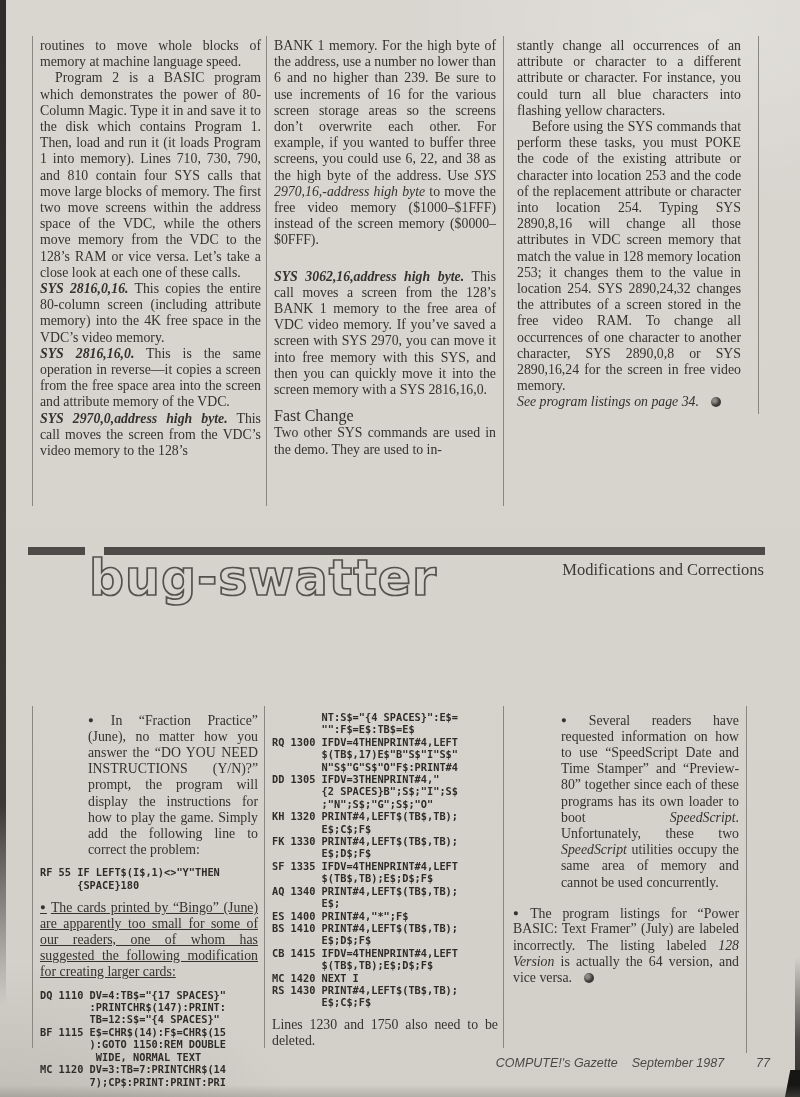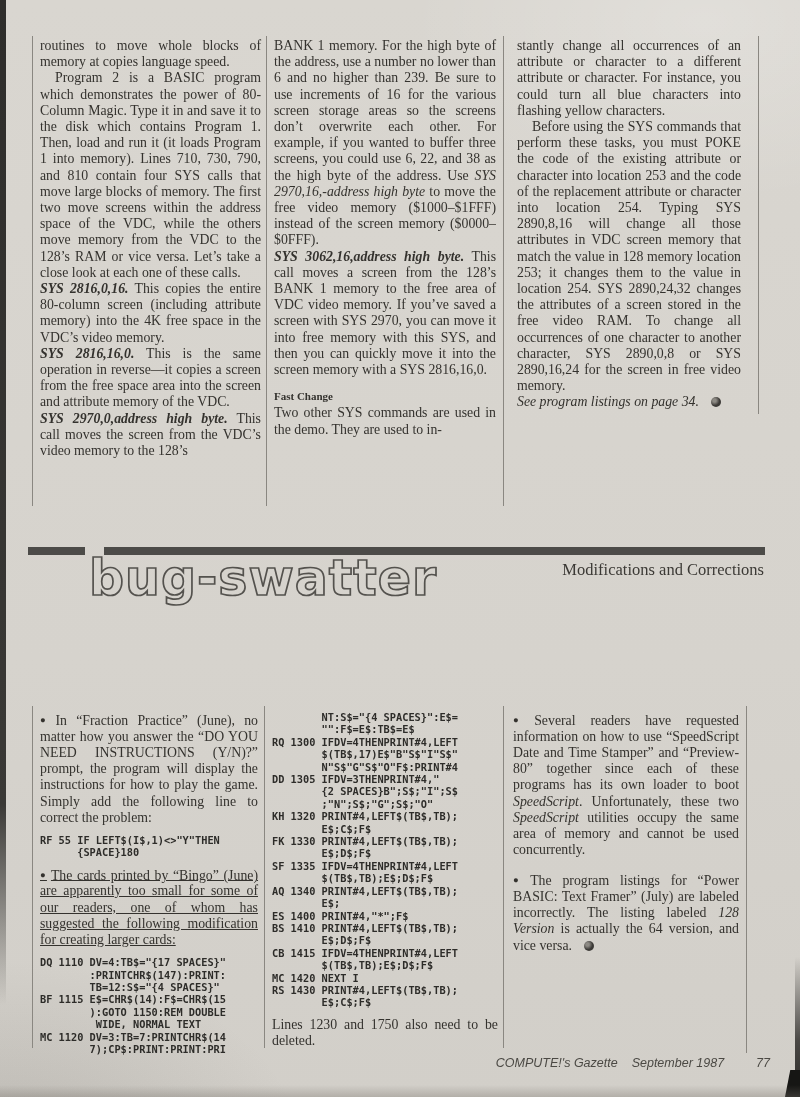--- a/index.html
+++ b/index.html
@@ -26,28 +26,28 @@
     background:linear-gradient(rgba(120,115,108,0), rgba(120,115,108,0.35)); }
 
   .rule { position:absolute; width:1px; background:#8a8781; }
 
   .col { position:absolute; color:#34322e; font-size:13.8px; line-height:16.2px;
          text-align:justify; }
   .col p { margin:0; }
   .indent { text-indent:15px; }
   .sys { font-weight:bold; font-style:italic; }
   .it  { font-style:italic; }
-  .heading { font-weight:bold; font-size:11px; margin:10px 0 1px 0 !important; text-align:left; }
+  .heading { font-weight:normal; font-size:16px; margin:10px 0 1px 0 !important; text-align:left; }
 
   pre.code { font-family:"DejaVu Sans Mono", monospace; font-size:10.3px; line-height:12.4px;
              font-weight:bold; color:#2d2c29; margin:8px 0 8px 0; white-space:pre; text-align:left; }
   pre.code-long { margin-top:1px; }
 
   .bullet-para { margin-top:14px !important; }
-  .bullet-para.first { margin-top:0 !important; }
+  .bullet-para.first { margin-top:0 !important;margin-left:48px; }
   .bullet { font-size:9.5px; padding-right:4px; vertical-align:1.5px; }
 
   .endmark { display:inline-block; width:10px; height:10px; border-radius:50%;
              background:radial-gradient(circle at 35% 35%, #8d8a84 0 18%, #3c3a37 55%);
              vertical-align:-1px; margin-left:12px; }
 
   
   .bar { position:absolute; top:547px; height:8px; background:#4c4b48; }
   #bar-seg1 { left:28px;  width:57px; }
   #bar-seg2 { left:104px; width:661px; }
@@ -74,30 +74,30 @@
   <div class="edge-rb"></div>
   <div class="corner-br"></div>
   <div class="shade-bottom"></div>
 
   <div class="rule" style="left:32px; top:36px; height:470px;"></div>
   <div class="rule" style="left:266px; top:36px; height:470px;"></div>
   <div class="rule" style="left:503px; top:36px; height:470px;"></div>
   <div class="rule" style="left:758px; top:36px; height:378px;"></div>
 
   <div class="col" style="left:40px; top:38px; width:221px;">
-    <p>routines to move whole blocks of memory at copies language speed.</p>
+    <p>routines to move whole blocks of memory at machine language speed.</p>
     <p class="indent">Program 2 is a BASIC program which demonstrates the power of 80-Column Magic. Type it in and save it to the disk which contains Program 1. Then, load and run it (it loads Program 1 into memory). Lines 710, 730, 790, and 810 contain four SYS calls that move large blocks of memory. The first two move screens within the address space of the VDC, while the others move memory from the VDC to the 128’s RAM or vice versa. Let’s take a close look at each one of these calls.</p>
     <p><span class="sys">SYS 2816,0,16.</span><span> This copies the entire 80-column screen (including attribute memory) into the 4K free space in the VDC’s video memory.</span></p>
     <p><span class="sys">SYS 2816,16,0.</span><span> This is the same operation in reverse—it copies a screen from the free space area into the screen and attribute memory of the VDC.</span></p>
     <p><span class="sys">SYS 2970,0,address high byte.</span><span> This call moves the screen from the VDC’s video memory to the 128’s</span></p>
   </div>
 
   <div class="col" style="left:274px; top:38px; width:222px;">
     <p><span>BANK 1 memory. For the high byte of the address, use a number no lower than 6 and no higher than 239. Be sure to use increments of 16 for the various screen storage areas so the screens don’t overwrite each other. For example, if you wanted to buffer three screens, you could use 6, 22, and 38 as the high byte of the address. Use </span><span class="it">SYS 2970,16,-address high byte</span><span> to move the free video memory ($1000–$1FFF) instead of the screen memory ($0000–$0FFF).</span></p>
-    <p style="margin-top:0;"><span class="sys">SYS 3062,16,address high byte.</span><span> This call moves a screen from the 128’s BANK 1 memory to the free area of VDC video memory. If you’ve saved a screen with SYS 2970, you can move it into free memory with this SYS, and then you can quickly move it into the screen memory with a SYS 2816,16,0.</span></p>
+    <p style="margin-top:20px;"><span class="sys">SYS 3062,16,address high byte.</span><span> This call moves a screen from the 128’s BANK 1 memory to the free area of VDC video memory. If you’ve saved a screen with SYS 2970, you can move it into free memory with this SYS, and then you can quickly move it into the screen memory with a SYS 2816,16,0.</span></p>
     <p class="heading">Fast Change</p>
     <p>Two other SYS commands are used in the demo. They are used to in-</p>
   </div>
 
   <div class="col" style="left:517px; top:38px; width:224px;">
     <p>stantly change all occurrences of an attribute or character to a different attribute or character. For instance, you could turn all blue characters into flashing yellow characters.</p>
     <p class="indent">Before using the SYS commands that perform these tasks, you must POKE the code of the existing attribute or character into location 253 and the code of the replacement attribute or character into location 254. Typing SYS 2890,8,16 will change all those attributes in VDC screen memory that match the value in 128 memory location 253; it changes them to the value in location 254. SYS 2890,24,32 changes the attributes of a screen stored in the free video RAM. To change all occurrences of one character to another character, SYS 2890,0,8 or SYS 2890,16,24 for the screen in free video memory.</p>
     <p style="text-align:left;"><span class="it">See program listings on page 34.</span><span class="endmark"></span></p>
   </div>
 

